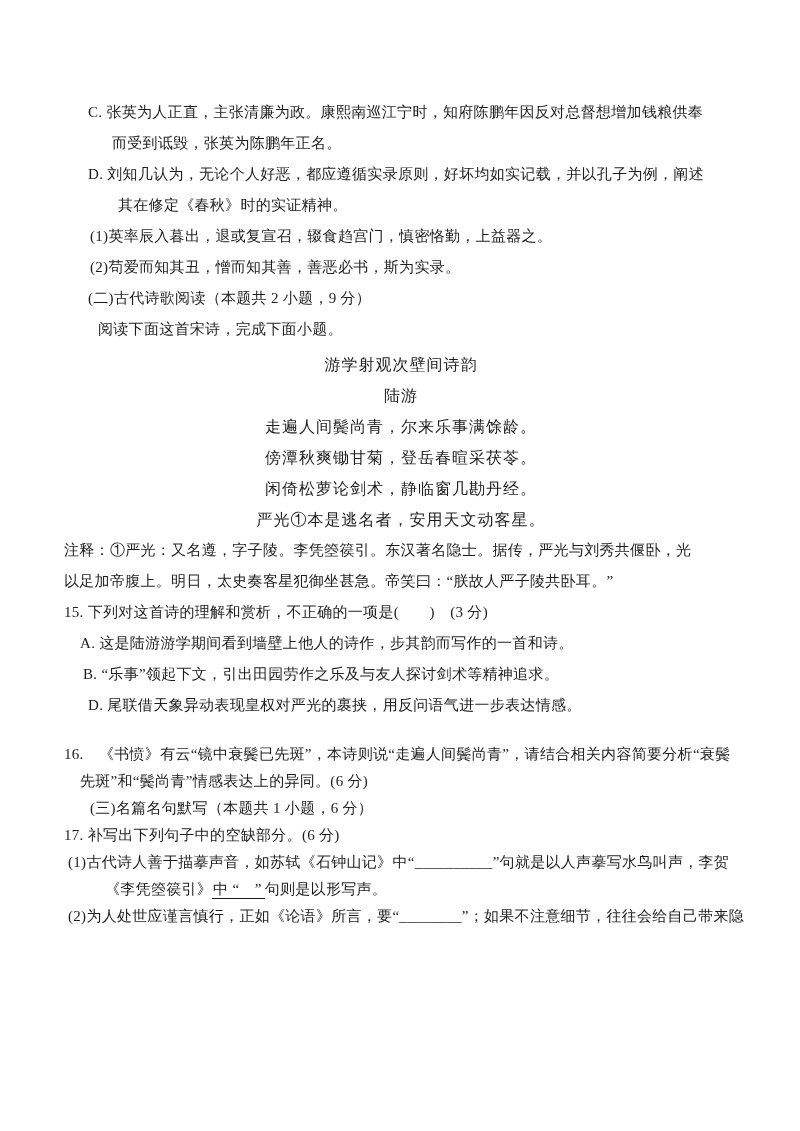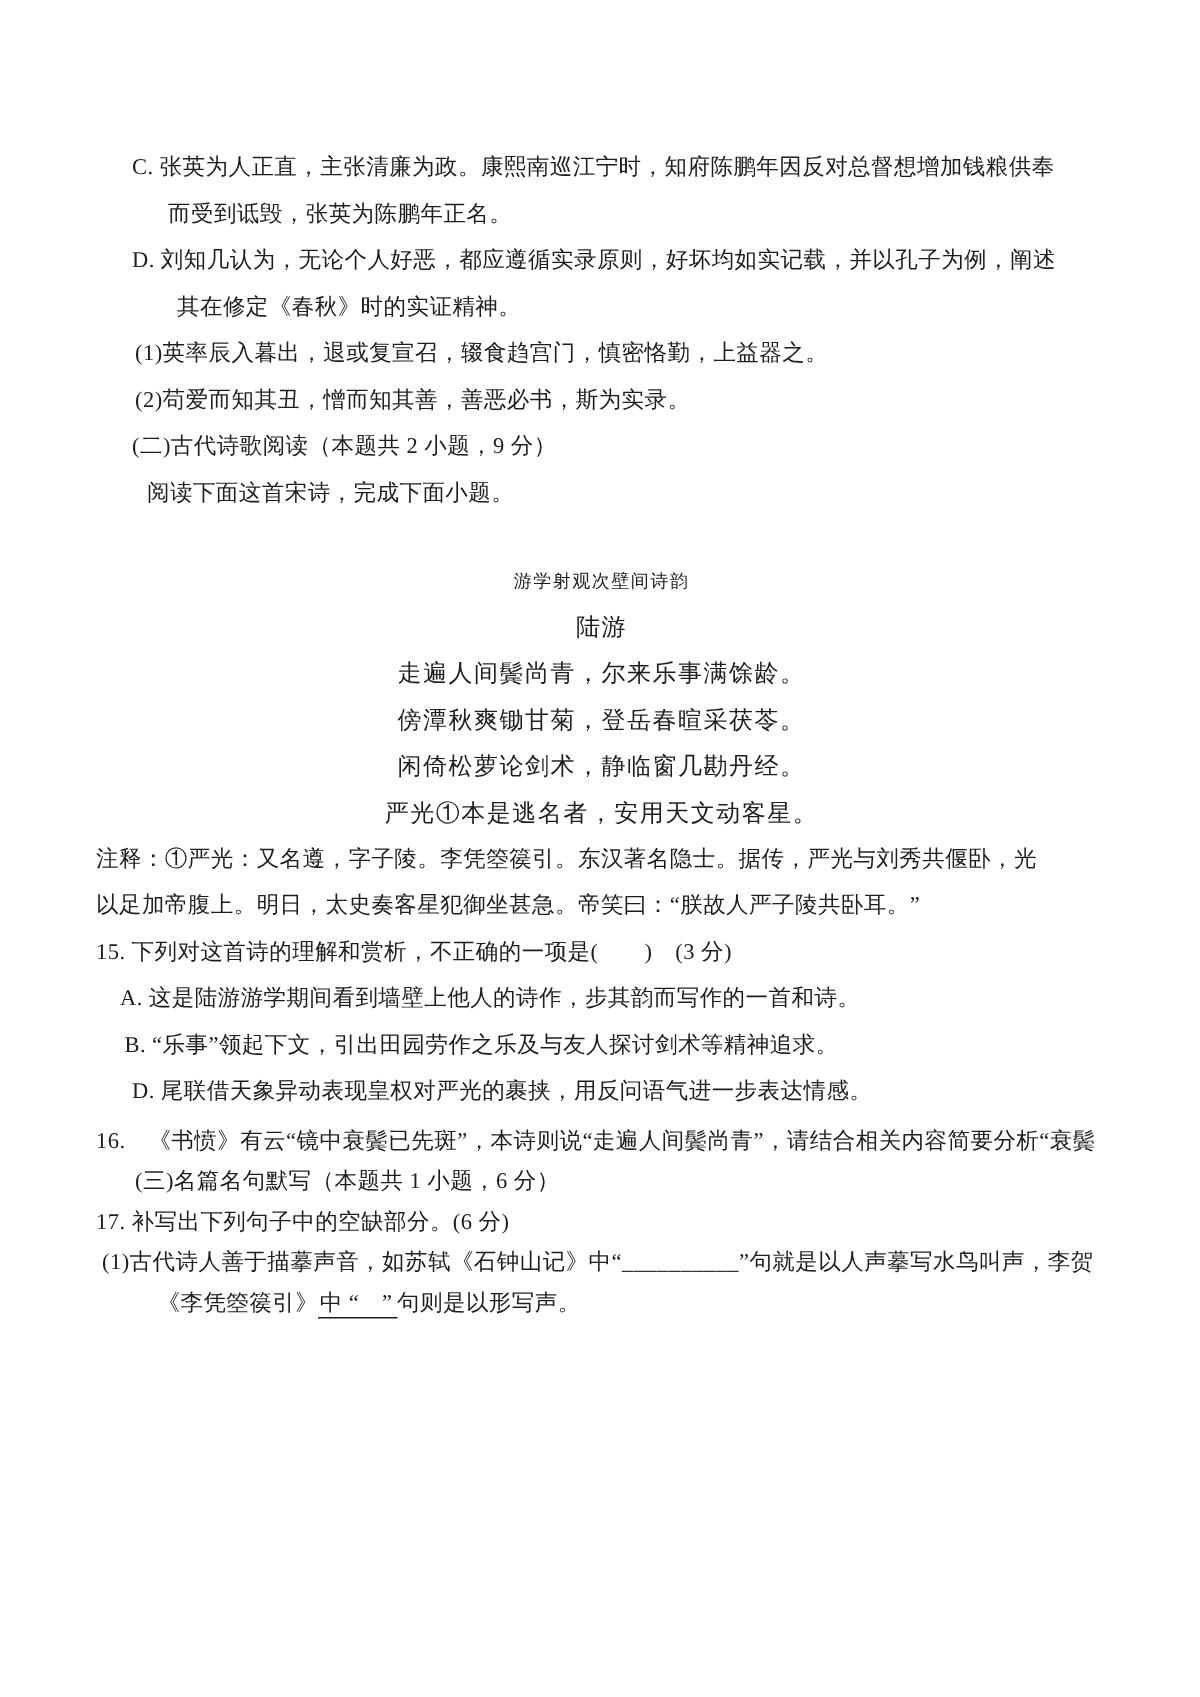--- a/index.html
+++ b/index.html
@@ -17,21 +17,21 @@
     overflow: hidden;
   }
   .ln {
     line-height: 31px;
     white-space: nowrap;
     letter-spacing: 0.3px;
   }
   .tight { line-height: 27px; }
   .center { text-align: center; padding-left: 0 !important; }
   .poem { font-size: 16px; letter-spacing: 1px; }
-  .poem-title { font-size: 12px; margin-top: 27px; letter-spacing: 1px; }
+  .poem-title { font-size: 16px; margin-top: 4px; letter-spacing: 1px; }
   .blank-underline {
     border-bottom: 1px solid #1d1d1d;
     padding: 0 3px 1px 1px;
   }
 </style>
 </head>
 <body>
 
 <div class="page">
 
@@ -55,22 +55,24 @@
   <p class="ln center poem">严光①本是逃名者，安用天文动客星。</p>
 
   <p class="ln">注释：①严光：又名遵，字子陵。李凭箜篌引。东汉著名隐士。据传，严光与刘秀共偃卧，光</p>
   <p class="ln">以足加帝腹上。明日，太史奏客星犯御坐甚急。帝笑曰：“朕故人严子陵共卧耳。”</p>
 
   <p class="ln">15. 下列对这首诗的理解和赏析，不正确的一项是(　　)　(3 分)</p>
   <p class="ln" style="padding-left:16px">A. 这是陆游游学期间看到墙壁上他人的诗作，步其韵而写作的一首和诗。</p>
   <p class="ln" style="padding-left:19px">B. “乐事”领起下文，引出田园劳作之乐及与友人探讨剑术等精神追求。</p>
   <p class="ln" style="padding-left:24px">D. 尾联借天象异动表现皇权对严光的裹挟，用反问语气进一步表达情感。</p>
 
-  <p class="ln tight" style="margin-top:4px">16.　《书愤》有云“镜中衰鬓已先斑”，本诗则说“走遍人间鬓尚青”，请结合相关内容简要分析“衰鬓</p>
+  <p class="ln tight" style="margin-top:20px">16.　《书愤》有云“镜中衰鬓已先斑”，本诗则说“走遍人间鬓尚青”，请结合相关内容简要分析“衰鬓</p>
+  <p class="ln tight" style="padding-left:16px">先斑”和“鬓尚青”情感表达上的异同。(6 分)</p>
 
   <p class="ln tight" style="padding-left:26px">(三)名篇名句默写（本题共 1 小题，6 分）</p>
   <p class="ln tight">17. 补写出下列句子中的空缺部分。(6 分)</p>
   <p class="ln tight" style="padding-left:4px">(1)古代诗人善于描摹声音，如苏轼《石钟山记》中“__________”句就是以人声摹写水鸟叫声，李贺</p>
   <p class="ln tight" style="padding-left:41px">
     <span>《李凭箜篌引》</span><span class="blank-underline">中 “　”</span><span>句则是以形写声。</span>
   </p>
+  <p class="ln tight" style="padding-left:4px">(2)为人处世应谨言慎行，正如《论语》所言，要“________”；如果不注意细节，往往会给自己带来隐</p>
 
 </div>
 
 </body></html>

